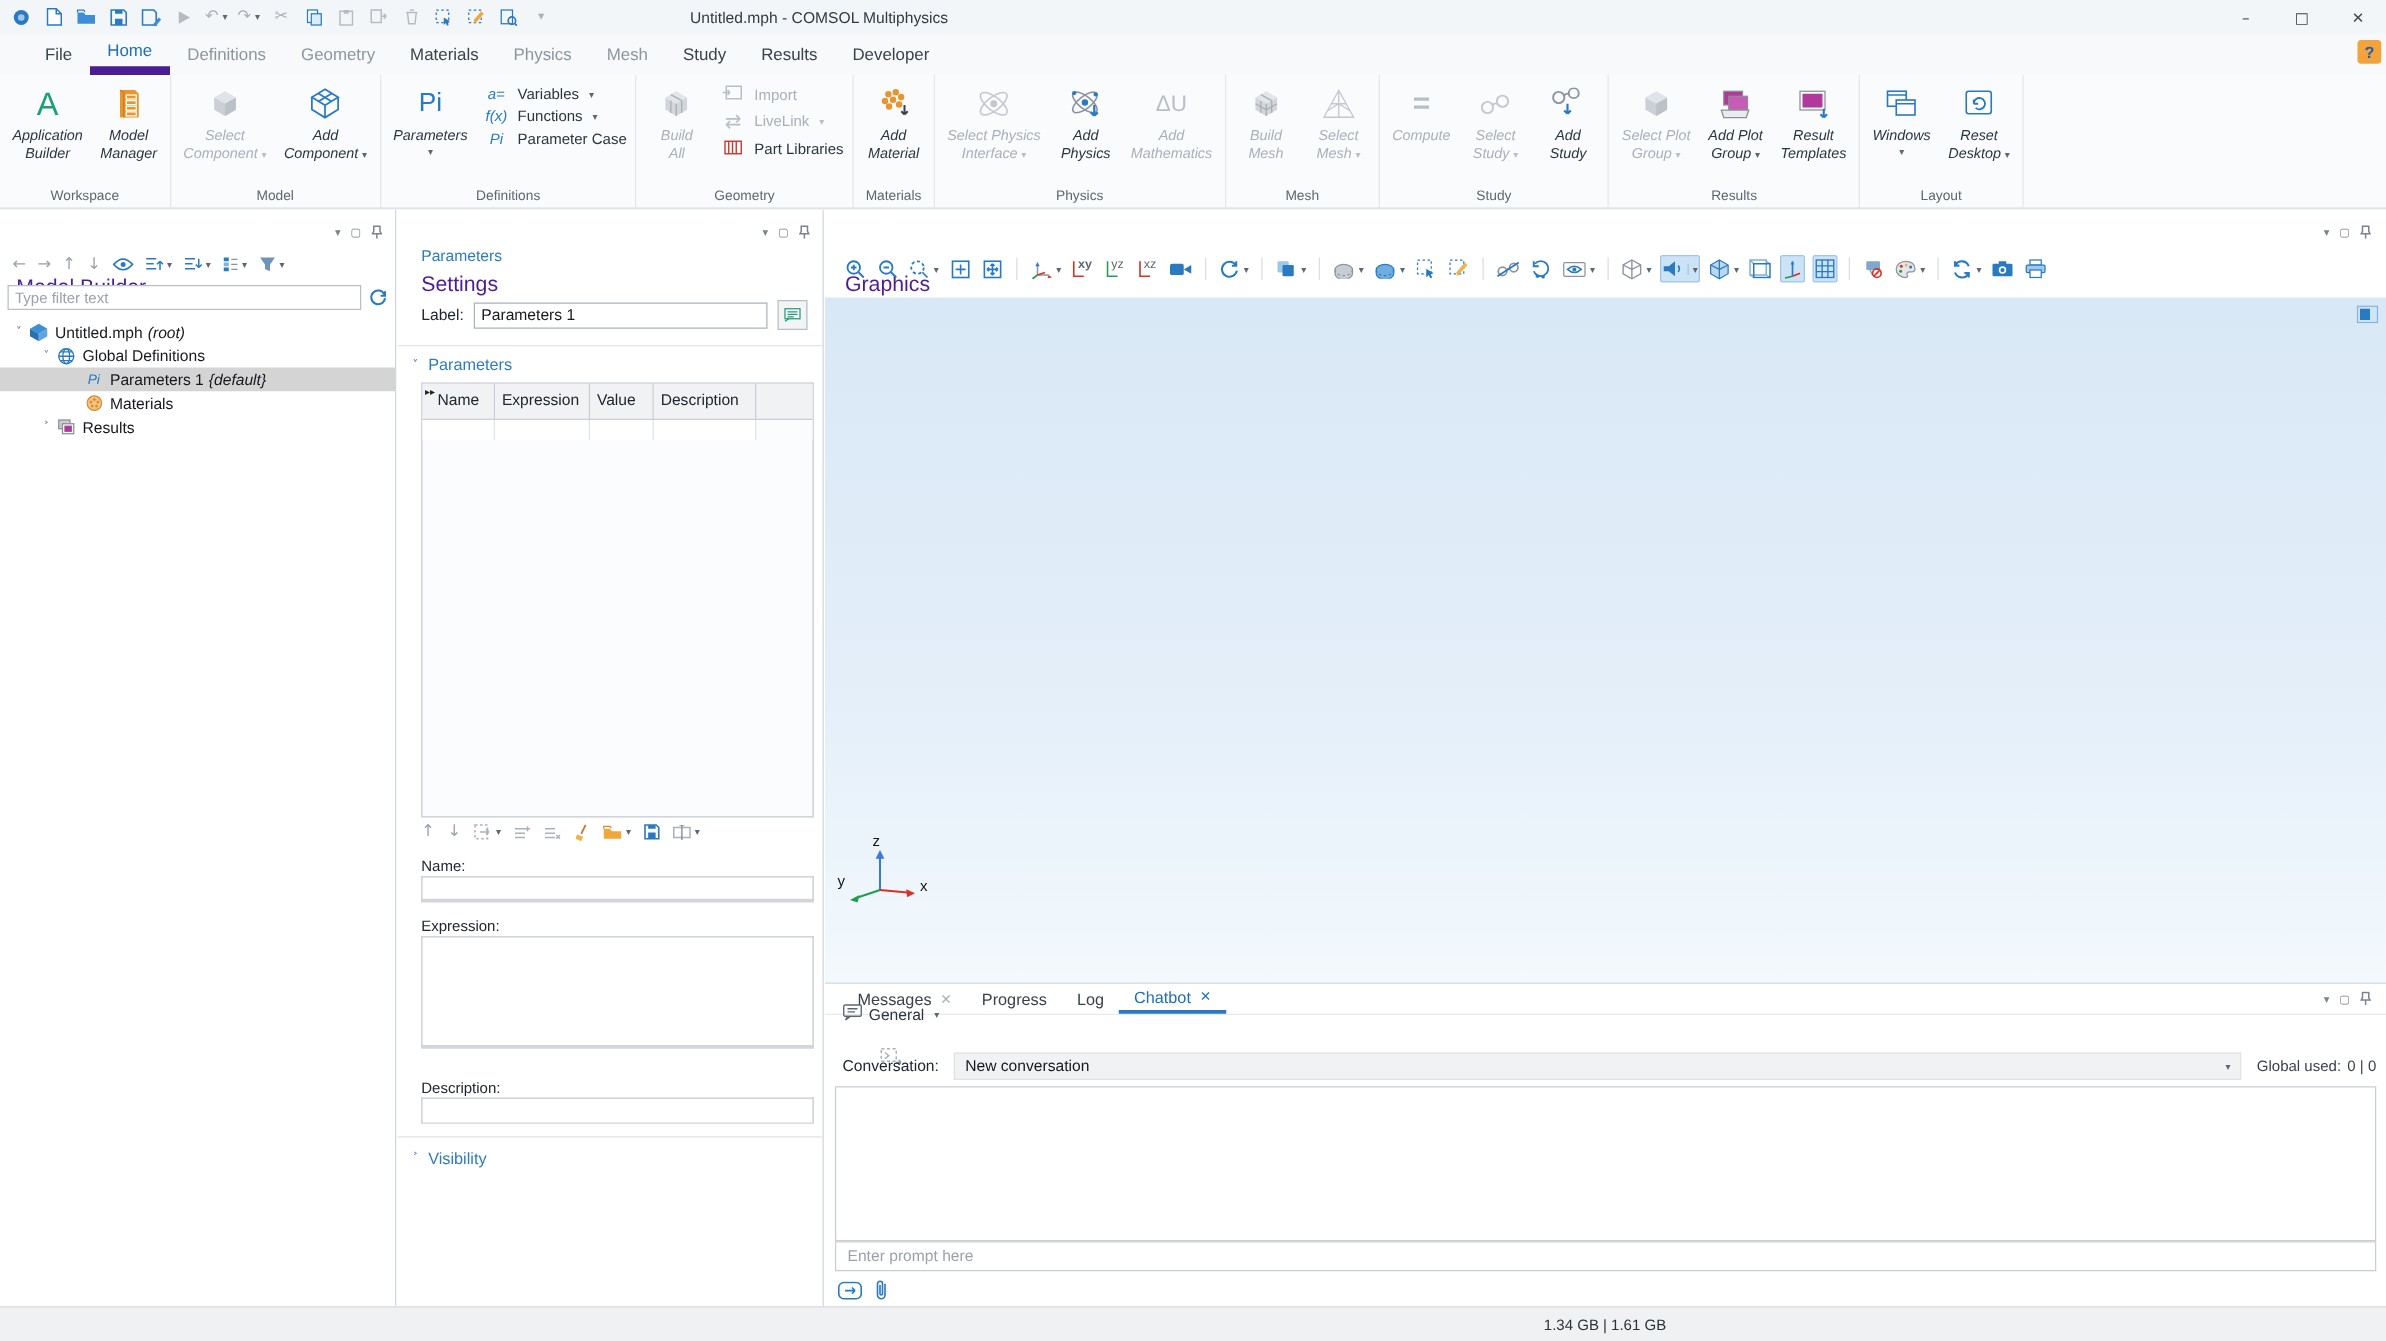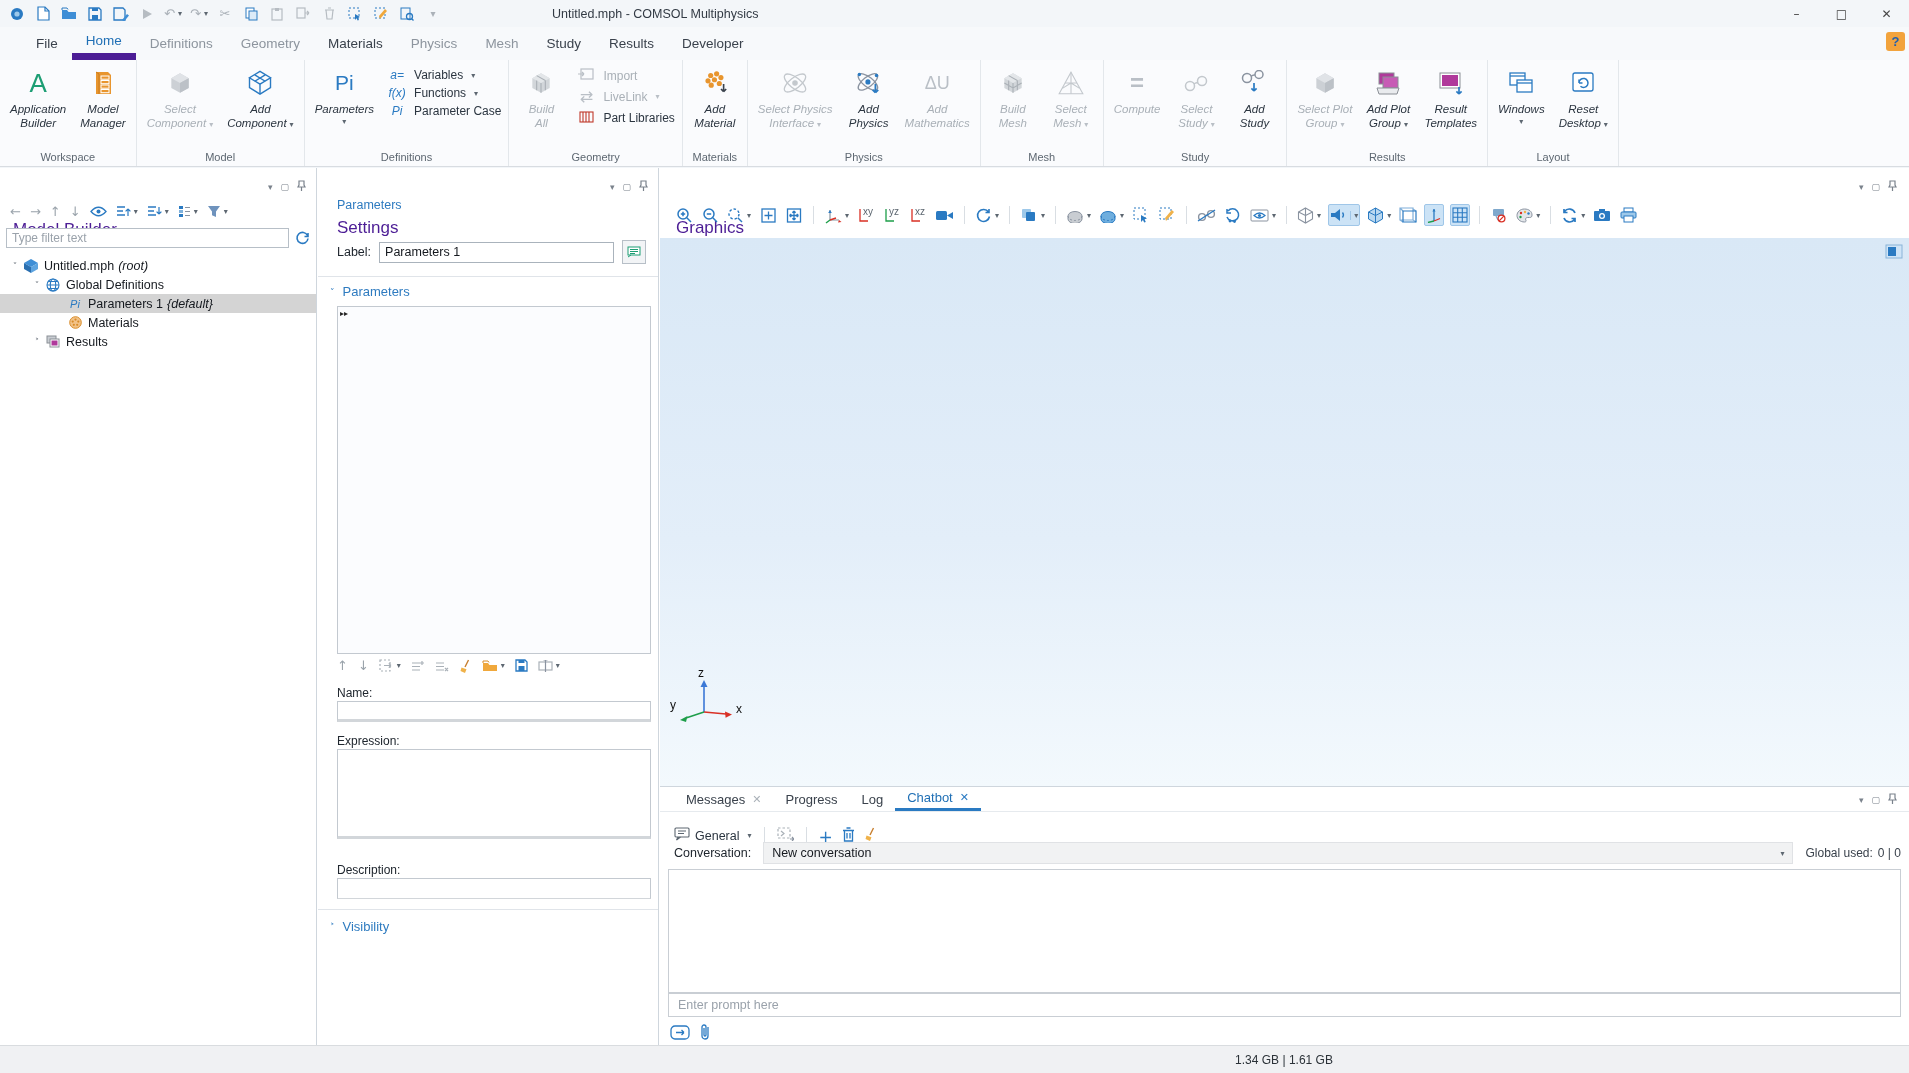--- a/index.html
+++ b/index.html
@@ -97,21 +97,21 @@
   .axis-lbl { position:absolute; font-size:12px; color:#111; }
   .gfx-side-icon { position:absolute; right:6px; top:76px; }
 
   
   .console { position:absolute; left:0; right:0; top:618px; bottom:0; background:#fff; border-top:1px solid #cfd6dd; }
   .ctabs { position:absolute; top:0; left:0; right:0; height:25px; display:flex; align-items:stretch; padding-left:14px; border-bottom:1px solid #e6eaee; }
   .ctab { display:flex; align-items:center; gap:7px; padding:0 12px; font-size:13px; color:#3a424c; }
   .ctab .x { color:#aab1b8; font-size:11px; font-family:"DejaVu Sans",sans-serif; }
   .ctab.active { color:#1f6fb5; border-bottom:3px solid #2a7ac2; }
   .ctab.active .x { color:#2a7ac2; }
-  .ctoolbar { position:absolute; top:40px; left:14px; display:flex; align-items:flex-start; gap:9px; height:22px; }
+  .ctoolbar { position:absolute; top:16px; left:14px; display:flex; align-items:center; gap:9px; height:22px;flex-direction:column; }
   .gen-btn { display:flex; align-items:center; gap:5px; font-size:12.5px; color:#2b3540; }
   .conv-row { position:absolute; top:54px; left:14px; right:8px; display:flex; align-items:center; gap:12px; height:24px; }
   .conv-dd { flex:1; height:22px; background:#f1f2f3; border:1px solid #e0e2e5; display:flex; align-items:center; justify-content:space-between; padding:0 8px; font-size:12.5px; color:#15191f; }
   .tokens { font-size:12px; color:#3a424c; white-space:nowrap; display:flex; gap:5px; }
   .conv-box { position:absolute; top:82px; left:8px; right:8px; height:124px; background:#fff; border:1px solid #c9ced4; }
   .prompt-input { position:absolute; top:206px; left:8px; right:8px; height:24px; border:1px solid #c9ced4; background:#fff; font-size:12.5px; padding:0 9px; font-family:"Liberation Sans",sans-serif; width:calc(100% - 16px); }
   .prompt-input::placeholder { color:#9aa2ab; }
   .chat-icons { position:absolute; top:236px; left:10px; display:flex; gap:10px; align-items:center; }
 
   
@@ -685,20 +685,38 @@
             </svg>
           </span>
       </div>
       <div class="hdiv" style="top:108px;"></div>
       <div class="sec" style="top:116px;">
         <span class="chv">˅</span>
         <span>Parameters</span>
       </div>
       <div class="ptable">
         <span class="corner">▸▸</span>
+        <table>
+          <tbody>
+              <tr>
+            <th style="width:57px; padding-left:12px;">Name</th>
+            <th style="width:76px;">Expression</th>
+            <th style="width:51px;">Value</th>
+            <th style="width:82px;">Description</th>
+            <th style="width:46px; border-right:none;"></th>
+          </tr>
+          <tr>
+            <td></td>
+                <td></td>
+                <td></td>
+                <td></td>
+                <td style="border-right:none; background:#fbfcfe;"></td>
+          </tr>
+        </tbody>
+          </table>
       </div>
       <div class="tbl-toolbar">
         <span class="ti">↑</span>
         <span class="ti">↓</span>
         <span class="ti">
             <svg width="15" height="13" viewBox="0 0 15 13" fill="none" stroke="#aab1b8" stroke-width="1.2">
               <rect x="1" y="1" width="10" height="11" stroke-dasharray="2 2"></rect>
               <path d="M5 6.5h7m0 0L9.8 4.3M12 6.5L9.8 8.7"></path>
             </svg>
             <span class="dd">▾</span>
@@ -805,21 +823,21 @@
                 <path d="M6 13L2 16" stroke="#1e9e4a" stroke-width="1.4"></path>
                 <path d="M15 13l2.5 2-3.5.5z" fill="#d93025"></path>
                 <path d="M6 13l6-2" stroke="#d93025" stroke-width="1.4"></path>
               </svg>
               <span class="dd">▾</span>
             </span>
           <span class="gi">
               <svg width="10" height="16" viewBox="0 0 10 16">
                 <path d="M1 2v12h8" fill="none" stroke="#d93025" stroke-width="1.3"></path>
               </svg>
-              <span style="font-size:10px;color:#5d6771;margin-left:-8px;margin-top:-8px;">xy</span>
+              <span style="font-size:10px;color:#5d6771;margin-left:-8px;margin-top:-8px;font-weight:bold;">xy</span>
             </span>
           <span class="gi">
               <svg width="10" height="16" viewBox="0 0 10 16">
                 <path d="M1 2v12h8" fill="none" stroke="#1e9e4a" stroke-width="1.3"></path>
               </svg>
               <span style="font-size:10px;color:#5d6771;margin-left:-8px;margin-top:-8px;">yz</span>
             </span>
           <span class="gi">
               <svg width="10" height="16" viewBox="0 0 10 16">
                 <path d="M1 2v12h8" fill="none" stroke="#d93025" stroke-width="1.3"></path>

